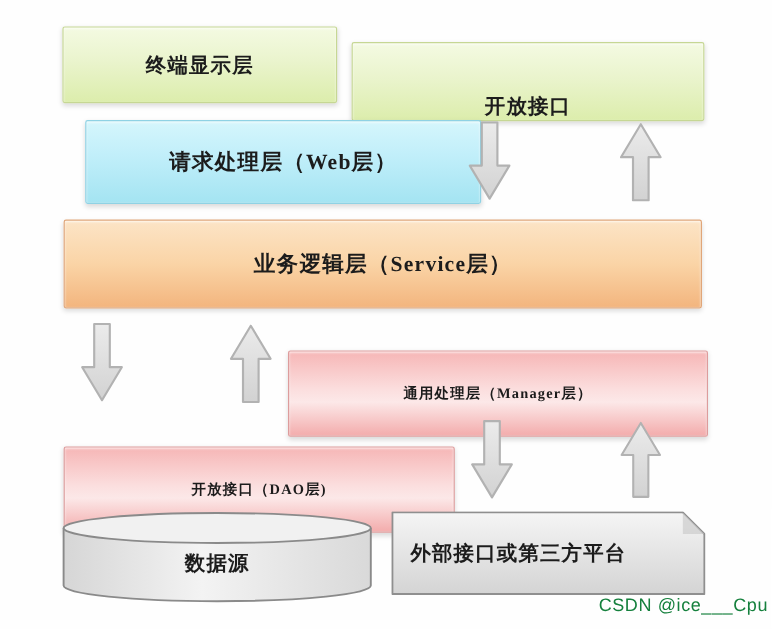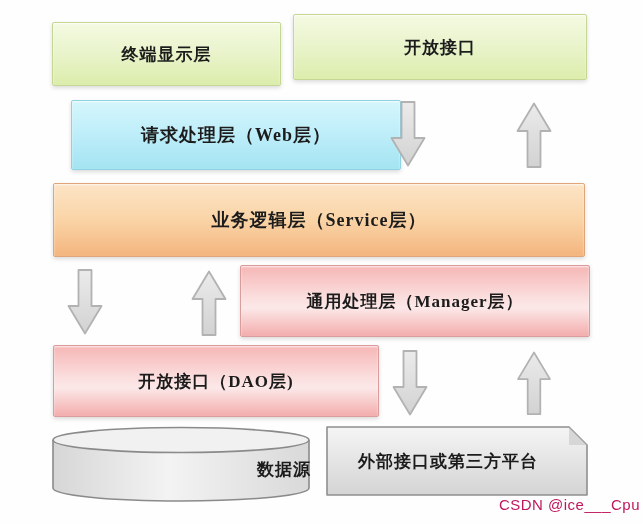--- a/index.html
+++ b/index.html
@@ -21,48 +21,48 @@
   .blue{
     background:linear-gradient(180deg,#d5f6fc 0%,#c2effa 40%,#a4e4f2 100%);
     border:1px solid #8fd2e4;font-size:18px;margin-left:19px;
   }
   .orange{
     background:linear-gradient(180deg,#fce4c6 0%,#fad4a6 50%,#f3b57e 100%);
     border:1px solid #e0a679;font-size:18px;
   }
   .pink{
     background:linear-gradient(180deg,#f6b6b6 0%,#fbdede 45%,#fce8e8 60%,#f3acac 100%);
-    border:1px solid #dd9c9c;font-size:17px;
+    border:1px solid #dd9c9c;font-size:12px;margin-top:27px;
   }
   #terminal{left:52px;top:22px;width:227px;height:62px;}
-  #open-interface{left:293px;top:14px;width:292px;height:64px;}
+  #open-interface{left:293px;top:35px;width:292px;height:64px;align-items:flex-end;}
   #web-layer{left:52px;top:100px;width:328px;height:68px;}
   #service-layer{left:53px;top:183px;width:530px;height:72px;}
   #manager-layer{left:240px;top:265px;width:348px;height:70px;}
   #dao-layer{left:53px;top:345px;width:324px;height:70px;}
   .arrow{position:absolute;}
   #arrow-open-down{left:390px;top:101px;}
   #arrow-open-up{left:516px;top:102px;}
   #arrow-dao-down{left:67px;top:268px;}
   #arrow-dao-up{left:191px;top:269px;}
   #arrow-ext-down{left:392px;top:350px;}
   #arrow-ext-up{left:516px;top:351px;}
   .shape{position:absolute;}
   #cylinder-svg{left:51px;top:426px;}
   #external-svg{left:326px;top:426px;}
   .shape-label{
-    position:absolute;display:flex;align-items:center;justify-content:flex-end;
+    position:absolute;display:flex;align-items:center;justify-content:center;
     font-weight:bold;font-size:17px;color:#1c1c1c;letter-spacing:1px;
   }
   #datasource-label{left:51px;top:440px;width:260px;height:58px;}
   #external-label{left:326px;top:430px;width:212px;height:62px;}
   .watermark{
     position:absolute;right:3px;top:496px;
     font-family:"Liberation Sans","DejaVu Sans",sans-serif;
-    font-size:15px;color:#be185d;letter-spacing:0.5px;
+    font-size:15px;color:#15803d;letter-spacing:0.5px;
   }
   .defs-holder{position:absolute;width:0;height:0;overflow:hidden;}
 </style>
 </head>
 <body>
 
 <div class="canvas">
 
   <svg class="defs-holder" aria-hidden="true">
     <defs>

